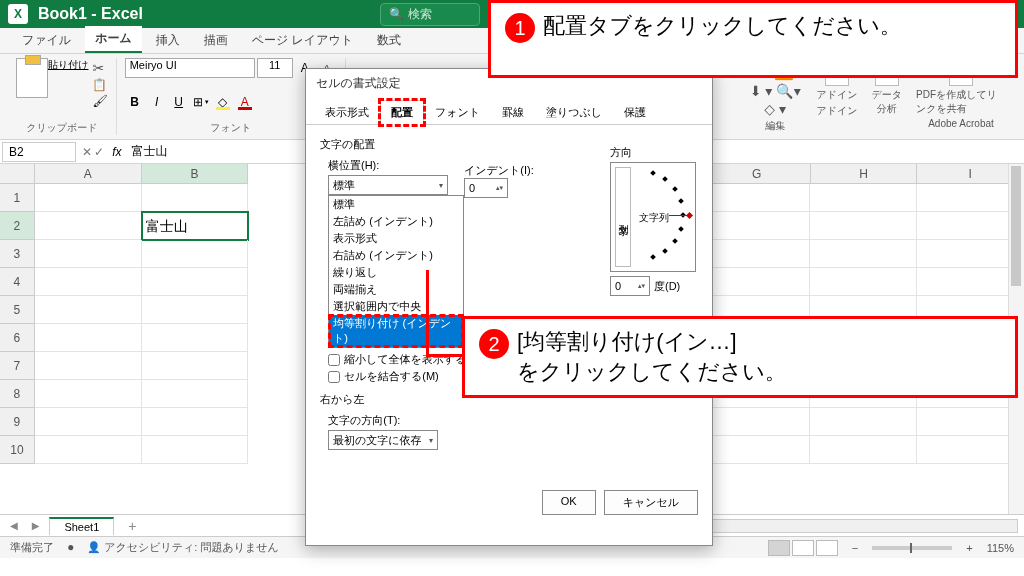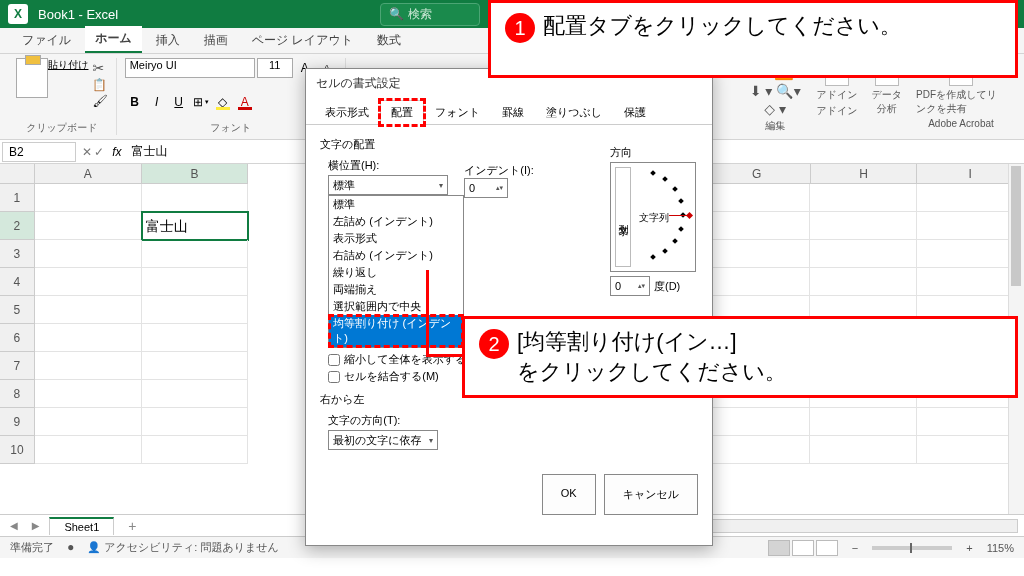--- a/index.html
+++ b/index.html
@@ -1,21 +1,21 @@
 <!DOCTYPE html>
 <html><head>
 <meta charset="utf-8">
 <style>
 * { box-sizing: border-box; margin: 0; padding: 0; font-family: "Meiryo UI", "Yu Gothic UI", sans-serif; }
 body { width: 1024px; height: 576px; overflow: hidden; background: #fff; position: relative; font-size: 12px; }
 
 
 .title-bar { height: 28px; background: #107c41; color: #fff; display: flex; align-items: center; padding: 0 8px; }
 .title-bar .app-icon { width: 20px; height: 20px; background: #fff; border-radius: 3px; display: flex; align-items: center; justify-content: center; color: #107c41; font-weight: bold; font-size: 12px; margin-right: 10px; }
-.title-bar .title { font-size: 13px; }
+.title-bar .title { font-size: 16px; font-weight: bold; }
 .title-bar .search { margin-left: auto; margin-right: auto; position: absolute; left: 380px; }
 .title-bar .searchbox { background: #1a8a4c; border: 1px solid #4ba574; border-radius: 4px; padding: 2px 8px; color: #cde8d6; width: 100px; display: flex; align-items: center; gap: 4px; }
 
 
 .ribbon-tabs { height: 26px; display: flex; align-items: flex-end; padding: 0 12px; gap: 4px; border-bottom: 1px solid #d4d4d4; background: #f5f5f5; }
 .ribbon-tabs .tab { padding: 4px 10px; font-size: 12px; color: #444; cursor: pointer; }
 .ribbon-tabs .tab.active { background: #fff; border-bottom: 2px solid #107c41; font-weight: bold; }
 .ribbon-tabs .right-controls { margin-left: auto; display:flex; gap:6px; align-items:center; }
 .comment-btn { border:1px solid #bbb; padding:1px 6px; border-radius:3px; font-size:11px; color:#555;}
 .share-btn { background:#8bc9a3; color:#fff; padding:2px 8px; border-radius:3px; font-size:11px; }
@@ -77,21 +77,21 @@
 .view-btn{width:22px;height:16px;border:1px solid #bbb;background:#fff;}
 .view-btn.active{background:#d4d4d4;}
 .zoom-slider{width:80px;height:4px;background:#ccc;position:relative;}
 .zoom-slider::after{content:"";position:absolute;left:38px;top:-3px;width:2px;height:10px;background:#666;}
 
 
 .dialog { position:absolute; left:305px; top:68px; width:408px; height:478px; background:#fff; border:1px solid #888; box-shadow:0 4px 16px rgba(0,0,0,.3); z-index:20;}
 .dialog-title { padding:6px 10px; font-size:12px; color:#333; }
 .dialog-tabs { display:flex; border-bottom:1px solid #ccc; padding:0 8px; margin-top:2px;}
 .dtab { padding:4px 10px; font-size:11px; border:1px solid transparent; margin-bottom:-1px; cursor:pointer;}
-.dtab.active{ border:1px solid #ccc; border-bottom:1px solid #fff; background:#fff;}
+.dtab.active{ border:1px solid #ccc; border-bottom:1px solid #fff; background:#fff;font-weight:bold;}
 .dtab.highlighted { outline:3px dashed #ff0000; outline-offset:-1px;}
 .dialog-body { padding:8px 14px; position:relative; height:400px;}
 .section-label{ font-size:11px; margin:4px 0 2px;}
 .field-label{ font-size:11px; margin:6px 0 2px; }
 .combo { width:120px; height:20px; border:1px solid #888; font-size:11px; padding:0 4px; display:flex; align-items:center; justify-content:space-between; background:#fff;}
 .combo::after{content:"▾"; font-size:8px; color:#555;}
 .indent-row{ position:absolute; left:158px; top:38px; font-size:11px;}
 .spin{width:44px;height:20px;border:1px solid #888;display:flex;align-items:center;padding:0 4px;font-size:11px;justify-content:space-between;}
 .spin::after{content:"▴▾"; font-size:7px; line-height:6px; color:#555;}
 
@@ -108,21 +108,21 @@
 .orient-dial{ width:86px; height:110px; border:1px solid #888; position:relative; background:#fff;}
 .orient-vert{ position:absolute; left:4px; top:4px; width:16px; bottom:4px; border:1px solid #bbb; display:flex; flex-direction:column; align-items:center; justify-content:center; font-size:10px;}
 .orient-arc{ position:absolute; left:26px; top:6px; right:4px; bottom:6px;}
 .dot{position:absolute;width:4px;height:4px;background:#000;transform:rotate(45deg);}
 .orient-text{position:absolute;left:28px;top:48px;font-size:10px;}
 .orient-line{position:absolute;left:58px;top:52px;width:20px;height:1px;background:#c00;}
 .orient-line::after{content:"";position:absolute;right:-3px;top:-2px;width:5px;height:5px;background:#c00;transform:rotate(45deg);}
 .orient-deg{display:flex;align-items:center;gap:4px;margin-top:4px;font-size:11px;}
 
 .dialog-buttons{ position:absolute; bottom:10px; right:14px; display:flex; gap:8px;}
-.dlg-btn{ padding:12px 18px; border:1px solid #888; background:#fdfdfd; font-size:11px; cursor:pointer;}
+.dlg-btn{ padding:4px 18px; border:1px solid #888; background:#fdfdfd; font-size:11px; cursor:pointer;}
 
 
 .callout { position:absolute; background:#fff; border:3px solid #ff0000; padding:8px 14px; font-size:22px; color:#000; z-index:30; display:flex; align-items:flex-start; gap:8px;}
 .callout .num{ width:30px;height:30px; border-radius:50%; background:#ff0000; color:#fff; display:flex; align-items:center; justify-content:center; font-size:20px; flex-shrink:0; margin-top:2px;}
 .callout1 { left:488px; top:0px; width:530px; height:78px;}
 .callout2 { left:462px; top:316px; width:556px; height:82px;}
 .callout-line { position:absolute; background:#ff0000; z-index:25;} 
 .line2v { left:426px; top:270px; width:3px; height:84px;}
 .line2h { left:426px; top:354px; width:40px; height:3px;}
 

